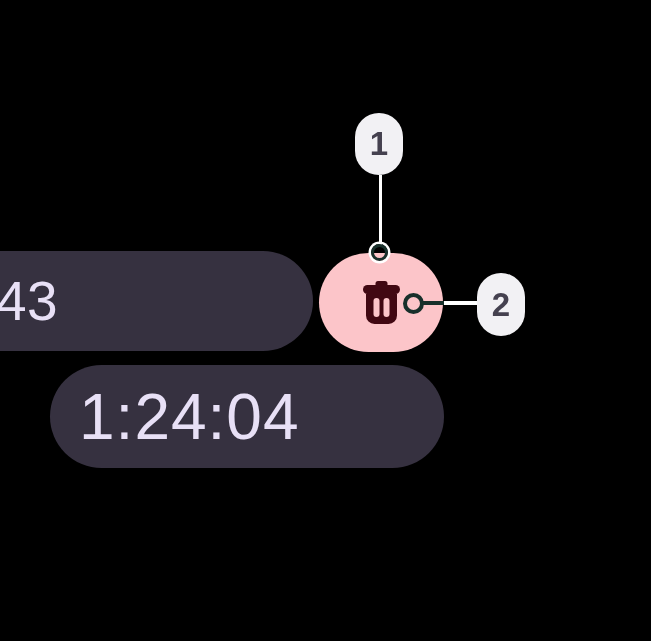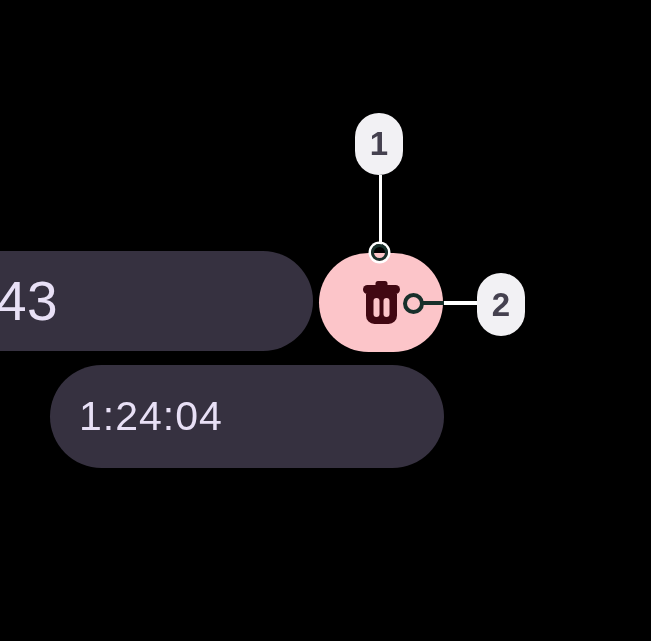--- a/index.html
+++ b/index.html
@@ -27,21 +27,21 @@
     padding-left: 258px;
     font-size: 55px;
     letter-spacing: 0.5px;
     box-sizing: border-box;
   }
   .chip-lap {
     left: 50px; top: 365px;
     width: 394px; height: 103px;
     border-radius: 52px;
     padding-left: 29px;
-    font-size: 41px;
+    font-size: 64px;
     letter-spacing: 1px;
     box-sizing: border-box;
   }
 
   
   .delete-button {
     position: absolute;
     left: 319px; top: 253px;
     width: 124px; height: 99px;
     border-radius: 50px;

